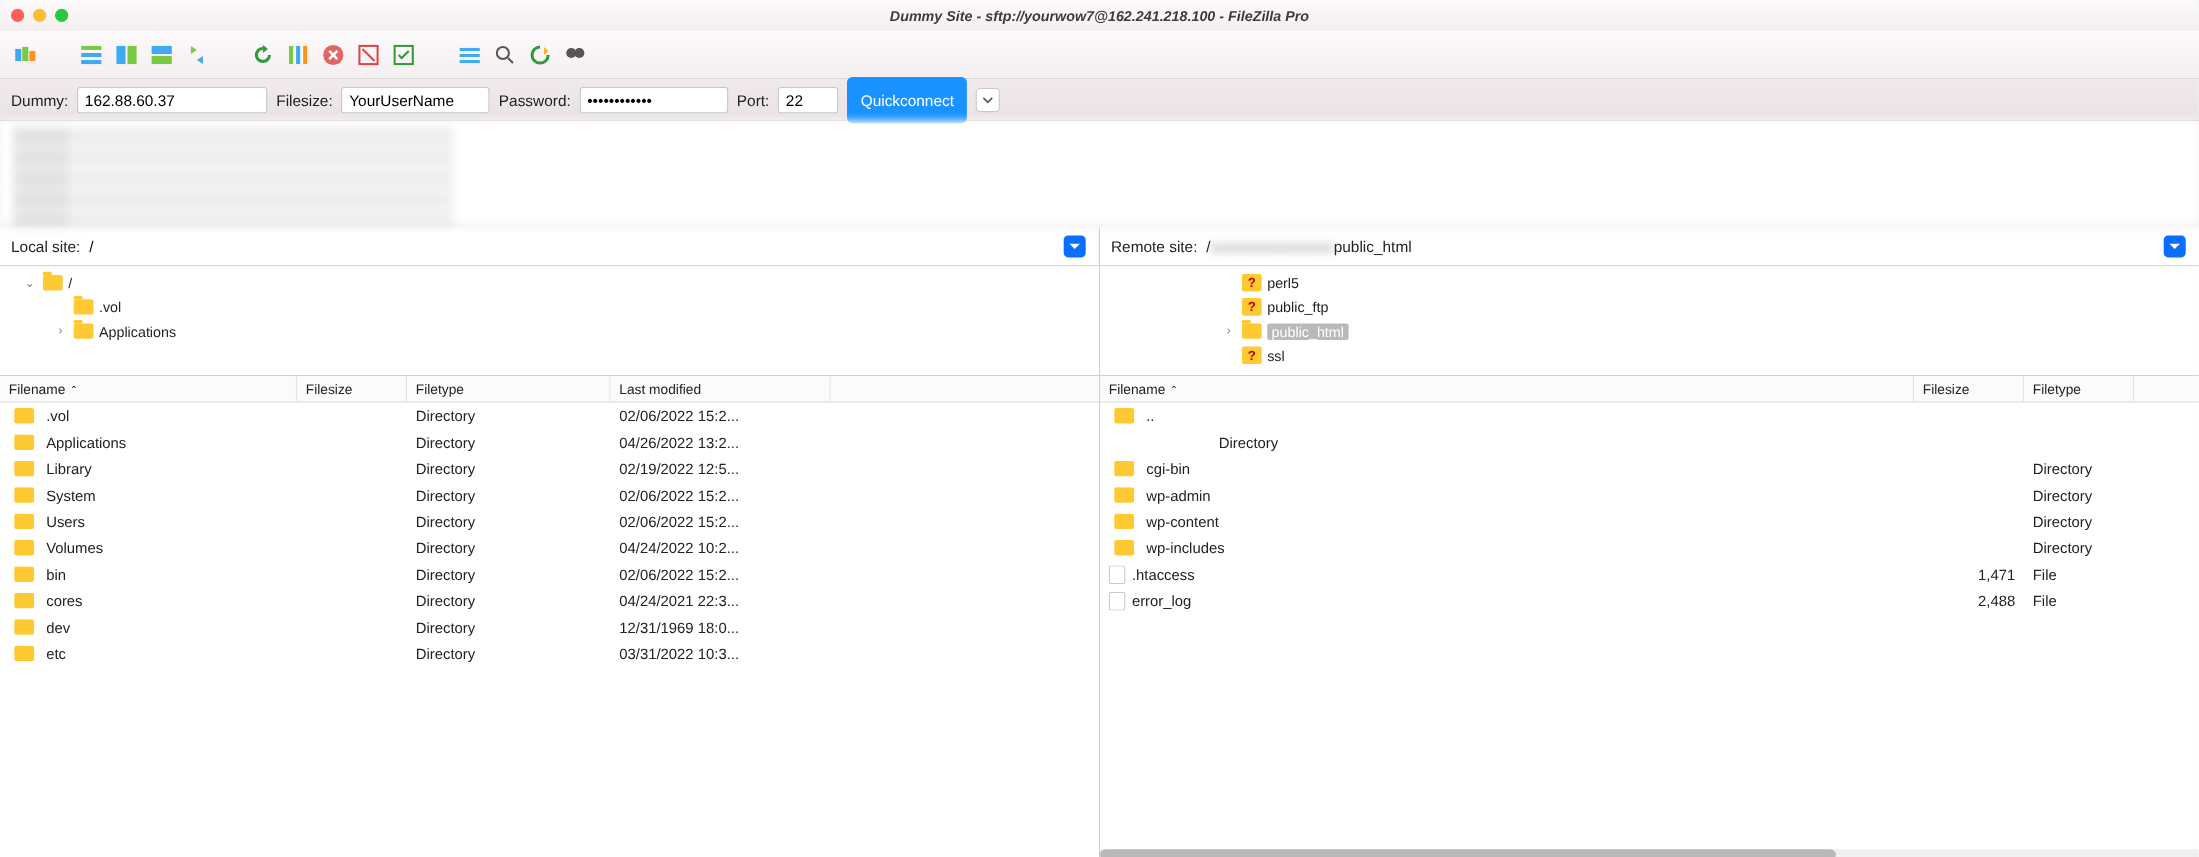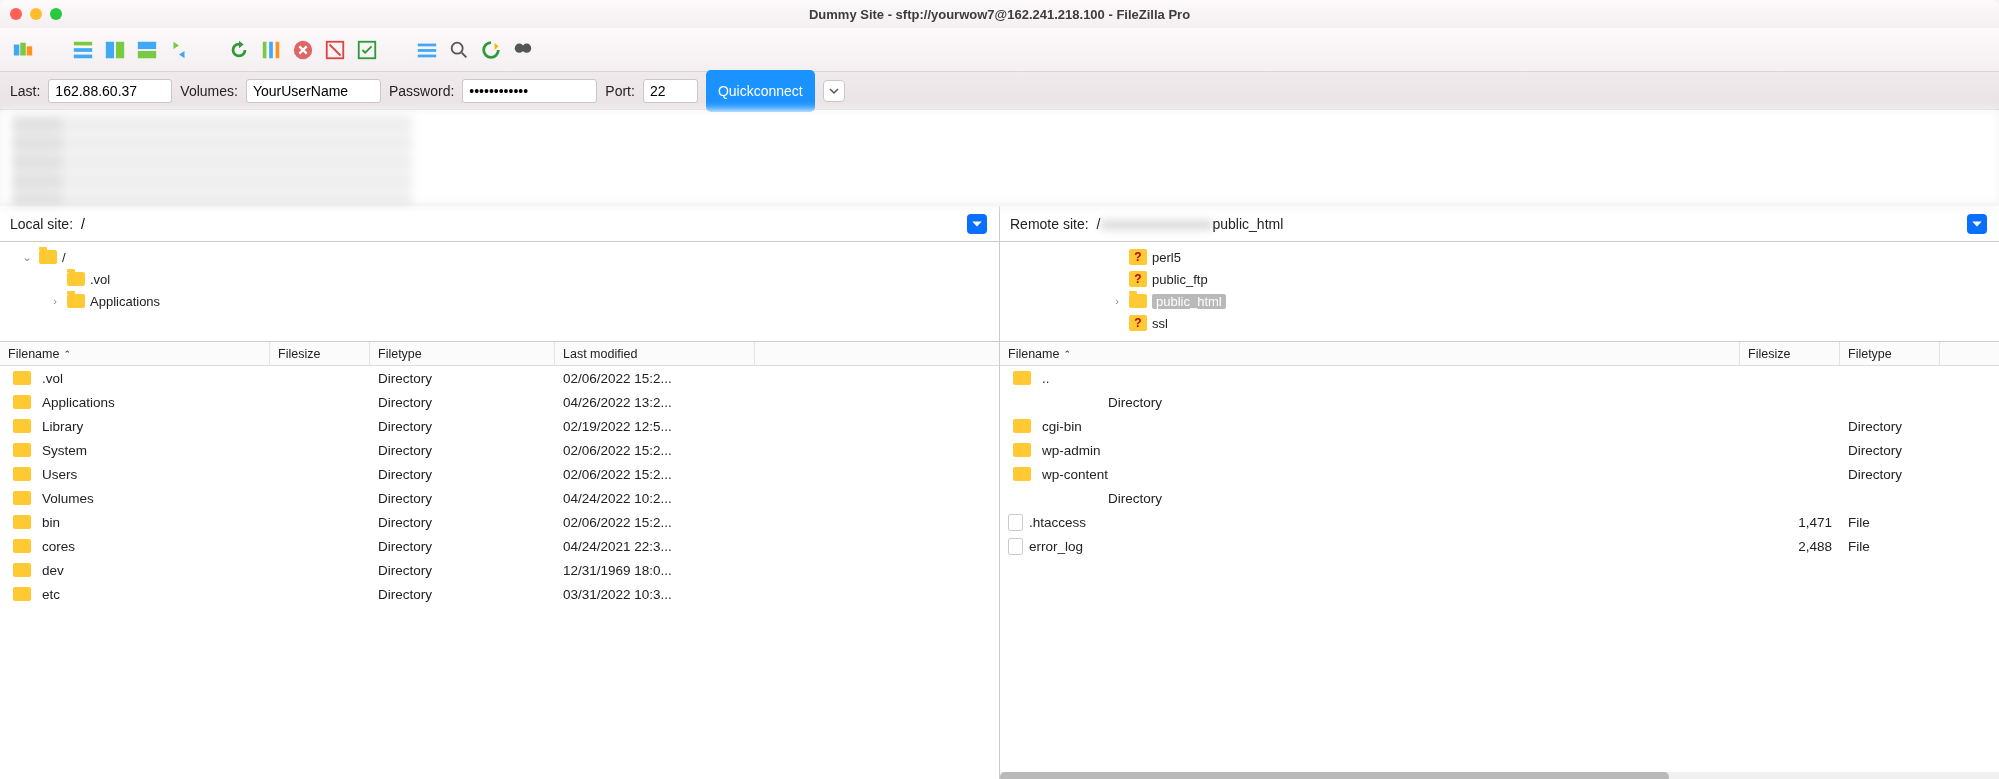--- a/index.html
+++ b/index.html
@@ -1,29 +1,29 @@
 <!DOCTYPE html>
 <html><head>
 <meta charset="utf-8">
 <style>
 * { box-sizing: border-box; margin: 0; padding: 0; }
 body { font-family: -apple-system, BlinkMacSystemFont, "Segoe UI", sans-serif; font-size: 13px; background: #f5f5f5; color: #222; width: 1999px; }
 .titlebar { height: 28px; background: linear-gradient(#fdfafb,#f4eff1); display: flex; align-items: center; position: relative; border-top-left-radius: 8px; border-top-right-radius: 8px; }
 .traffic { display: flex; gap: 8px; margin-left: 10px; }
 .tdot { width: 12px; height: 12px; border-radius: 50%; }
 .tred { background:#ff5f57;} .tyel{background:#febc2e;} .tgrn{background:#28c840;}
-.titlebar-title { position:absolute; left:50%; transform:translateX(-50%); font-weight:600; color:#3c3c3c; font-size:13px;}
+.titlebar-title { position:absolute; left:50%; transform:translateX(-50%); font-weight:600; color:#3c3c3c; font-size:13px;font-style:italic;}
 .toolbar { height:44px; background: linear-gradient(#fdfafb,#f4eff1); display:flex; align-items:center; padding:0 10px; gap:6px; border-bottom:1px solid #d5d5d5;}
 .tool-group{display:flex;gap:6px;margin-right:28px;}
 .tbtn{width:26px;height:26px;display:flex;align-items:center;justify-content:center;border-radius:3px;cursor:pointer;}
 .tbtn svg{width:22px;height:22px;}
 .quickbar{height:38px;background:linear-gradient(#f0eaec,#e9e3e5);display:flex;align-items:center;padding:0 10px;gap:8px;border-bottom:1px solid #ccc;}
 .qlabel{font-size:14px;}
 .qinput{height:24px;border:1px solid #c8c8c8;border-radius:3px;background:#fff;padding:0 6px;font-size:14px;}
-.qhost{width:124px;} .quser{width:135px;} .qpass{width:135px;} .qport{width:55px;}
+.qhost{width:173px;} .quser{width:135px;} .qpass{width:135px;} .qport{width:55px;}
 .qconnect{height:42px;background:#1a92ff;color:#fff;border:none;border-radius:5px;padding:0 12px;font-size:14px;cursor:pointer;}
 .qdd{width:22px;height:22px;border:1px solid #c8c8c8;border-radius:4px;background:#fff;display:flex;align-items:center;justify-content:center;cursor:pointer;}
 .logpane{height:96px;background:#fff;border-bottom:1px solid #ccc;padding:6px 12px;overflow:hidden;filter:blur(4px);color:#666;}
 .logline{height:17px;background:linear-gradient(90deg,#888 0,#888 50px,#bbb 50px,#bbb 400px,transparent 400px);margin-bottom:2px;opacity:.25;}
 .sites-row{height:36px;display:flex;border-bottom:1px solid #ccc;}
 .site-half{flex:1;display:flex;align-items:center;padding:0 10px;gap:6px;background:#fff;}
 .site-half:first-child{border-right:1px solid #ccc;}
 .site-label{font-size:14px;}
 .site-input-wrap{flex:1;position:relative;display:flex;align-items:center;}
 .site-input{flex:1;height:24px;border:none;font-size:14px;padding:0 28px 0 2px;}
@@ -167,23 +167,23 @@
         <svg viewBox="0 0 24 24">
           <circle cx="8" cy="10" r="5" fill="#555"></circle>
           <circle cx="16" cy="10" r="5" fill="#555"></circle>
           <rect x="10" y="9" width="4" height="2" fill="#555"></rect>
         </svg>
       </div>
   </div>
 </div>
 
 <div class="quickbar">
-  <span class="qlabel">Last:</span>
+  <span class="qlabel">Dummy:</span>
   <input class="qinput qhost" value="162.88.60.37" style="">
-  <span class="qlabel">Volumes:</span>
+  <span class="qlabel">Filesize:</span>
   <input class="qinput quser" value="YourUserName" style="">
   <span class="qlabel">Password:</span>
   <input class="qinput qpass" value="••••••••••••" style="">
   <span class="qlabel">Port:</span>
   <input class="qinput qport" value="22" style="">
   <button class="qconnect">Quickconnect</button>
   <div class="qdd">
       <svg width="10" height="10" viewBox="0 0 10 10">
         <path d="M1 3l4 4 4-4" fill="none" stroke="#555" stroke-width="1.5"></path>
       </svg>
@@ -432,20 +432,24 @@
           </div>
           <div class="list-row">
             <div class="lc r-c-name lc-name">
               <span class="folder-ico"></span>
               <span>wp-content</span>
             </div>
             <div class="lc r-c-size"></div>
             <div class="lc r-c-type">Directory</div>
           </div>
           <div class="list-row">
+            <div class="lc r-c-name lc-name">
+              <span class="folder-ico"></span>
+              <span>wp-includes</span>
+            </div>
             <div class="lc r-c-size"></div>
             <div class="lc r-c-type">Directory</div>
           </div>
           <div class="list-row">
             <div class="lc r-c-name lc-name">
               <span class="file-ico"></span>
               <span>.htaccess</span>
             </div>
             <div class="lc r-c-size">1,471</div>
             <div class="lc r-c-type">File</div>

